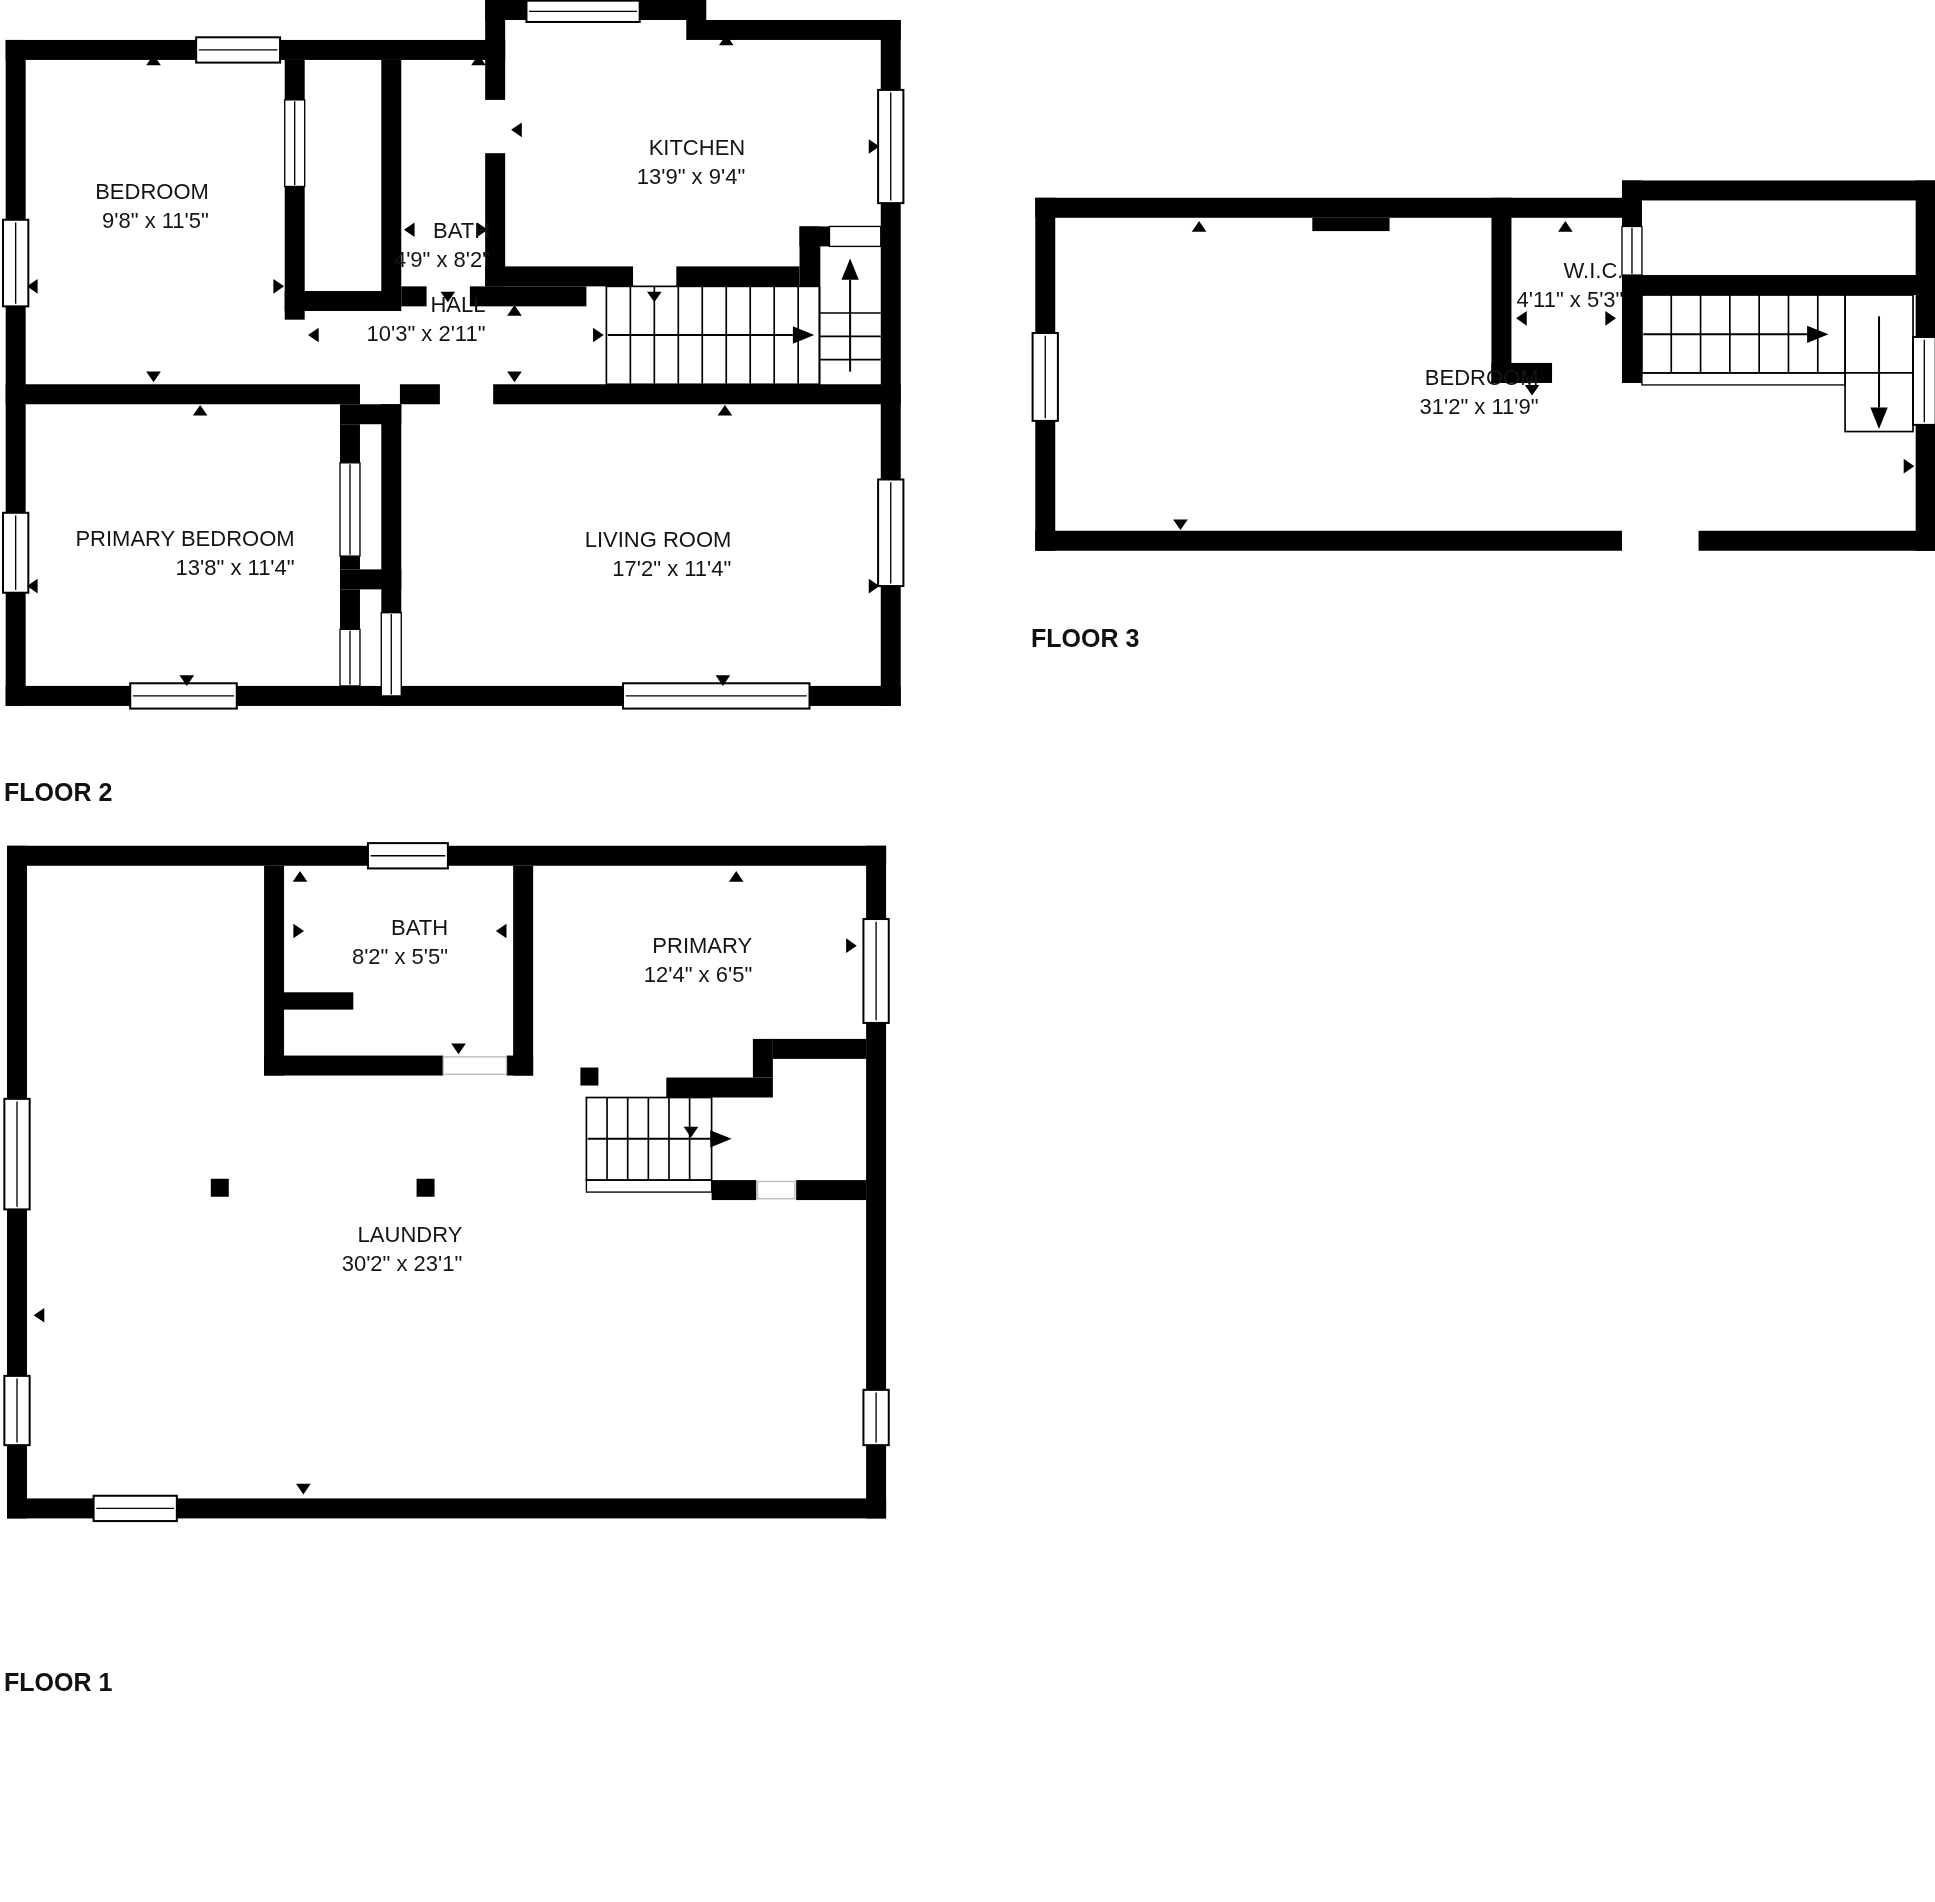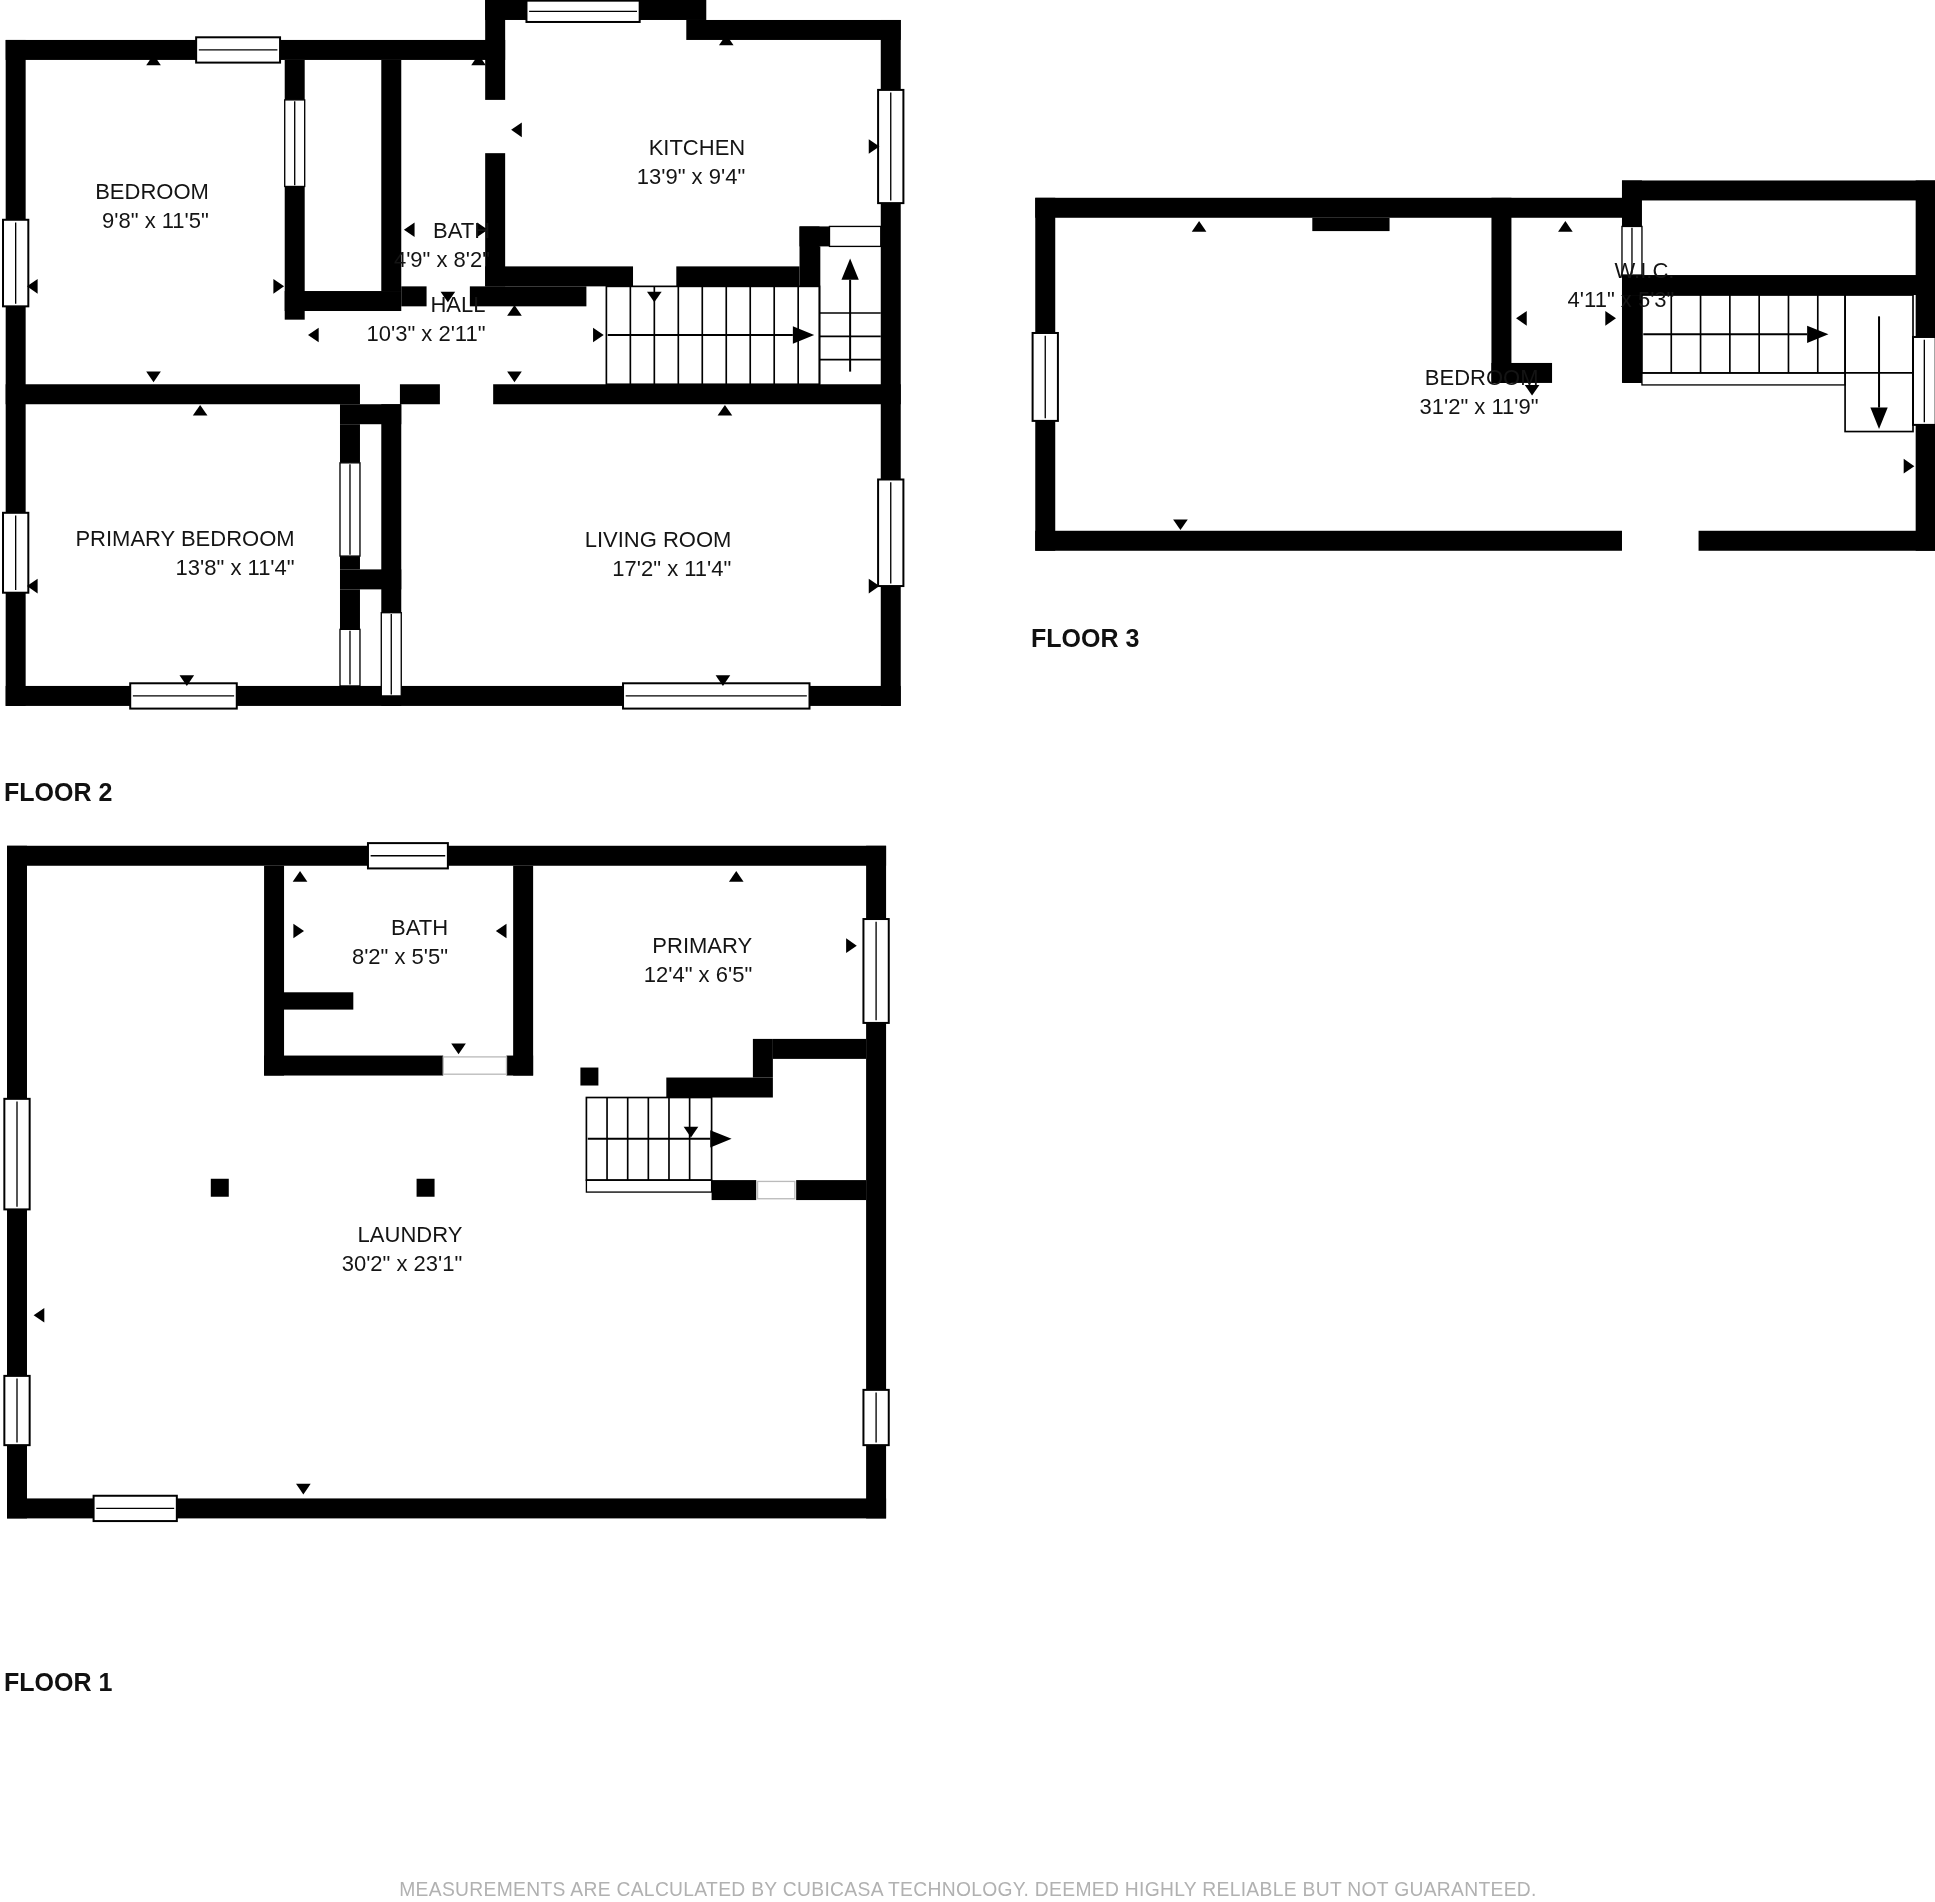--- a/index.html
+++ b/index.html
@@ -272,21 +272,21 @@
   </div>
   <div class="room-label" style="left:185px;top:524px">
     <div>PRIMARY BEDROOM</div>
     <div>13'8" x 11'4"</div>
   </div>
   <div class="room-label" style="left:658px;top:525px">
     <div>LIVING ROOM</div>
     <div>17'2" x 11'4"</div>
   </div>
 
-  <div class="room-label" style="left:1621px;top:256px">
+  <div class="room-label" style="left:1570px;top:256px">
     <div>W.I.C.</div>
     <div>4'11" x 5'3"</div>
   </div>
   <div class="room-label" style="left:1479px;top:363px">
     <div>BEDROOM</div>
     <div>31'2" x 11'9"</div>
   </div>
 
   <div class="room-label" style="left:400px;top:913px">
     <div>BATH</div>
@@ -298,16 +298,15 @@
   </div>
   <div class="room-label" style="left:402px;top:1220px">
     <div>LAUNDRY</div>
     <div>30'2" x 23'1"</div>
   </div>
 
   <div class="floor-label" style="left:4px;top:778px">FLOOR 2</div>
   <div class="floor-label" style="left:1031px;top:624px">FLOOR 3</div>
   <div class="floor-label" style="left:4px;top:1668px">FLOOR 1</div>
 
-  <div class="disclaimer">MEASUREMENTS ARE CALCULATED BY CUBICASA TECHNOLOGY. DEEMED HIGHLY RELIABLE BUT NOT GUARANTEED.</div>
 
 </div>
 
 
 </body></html>

